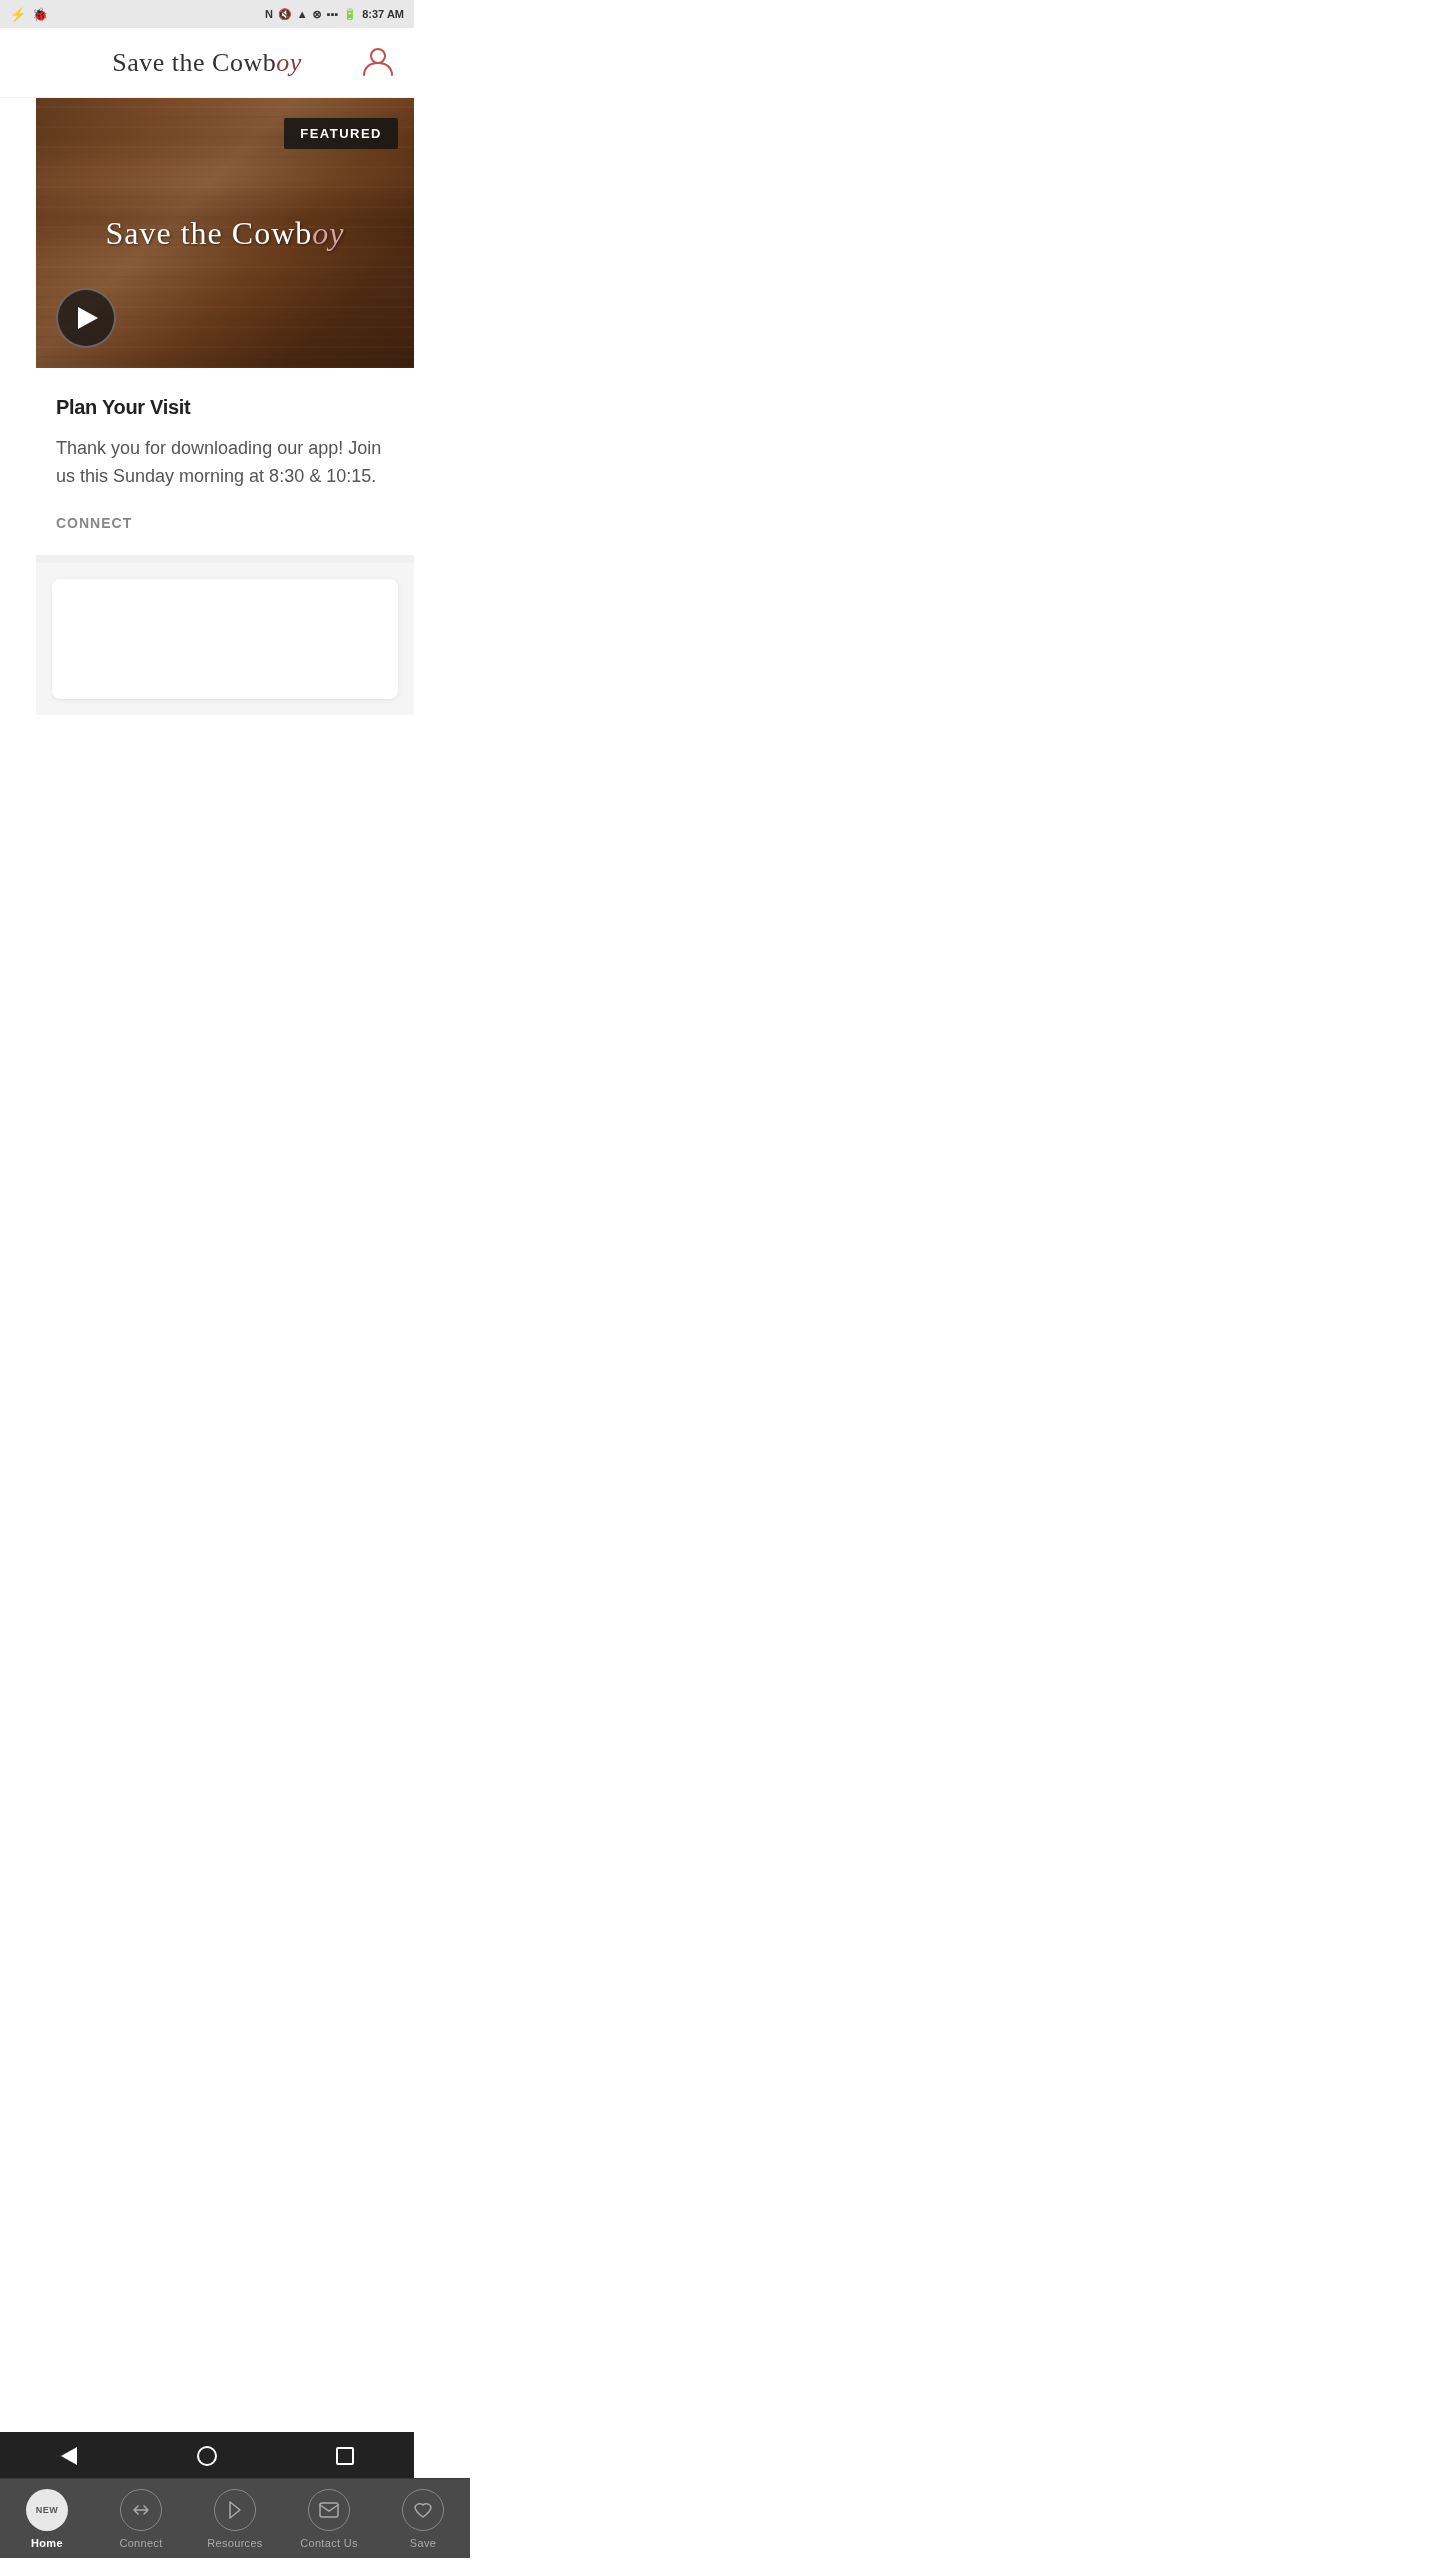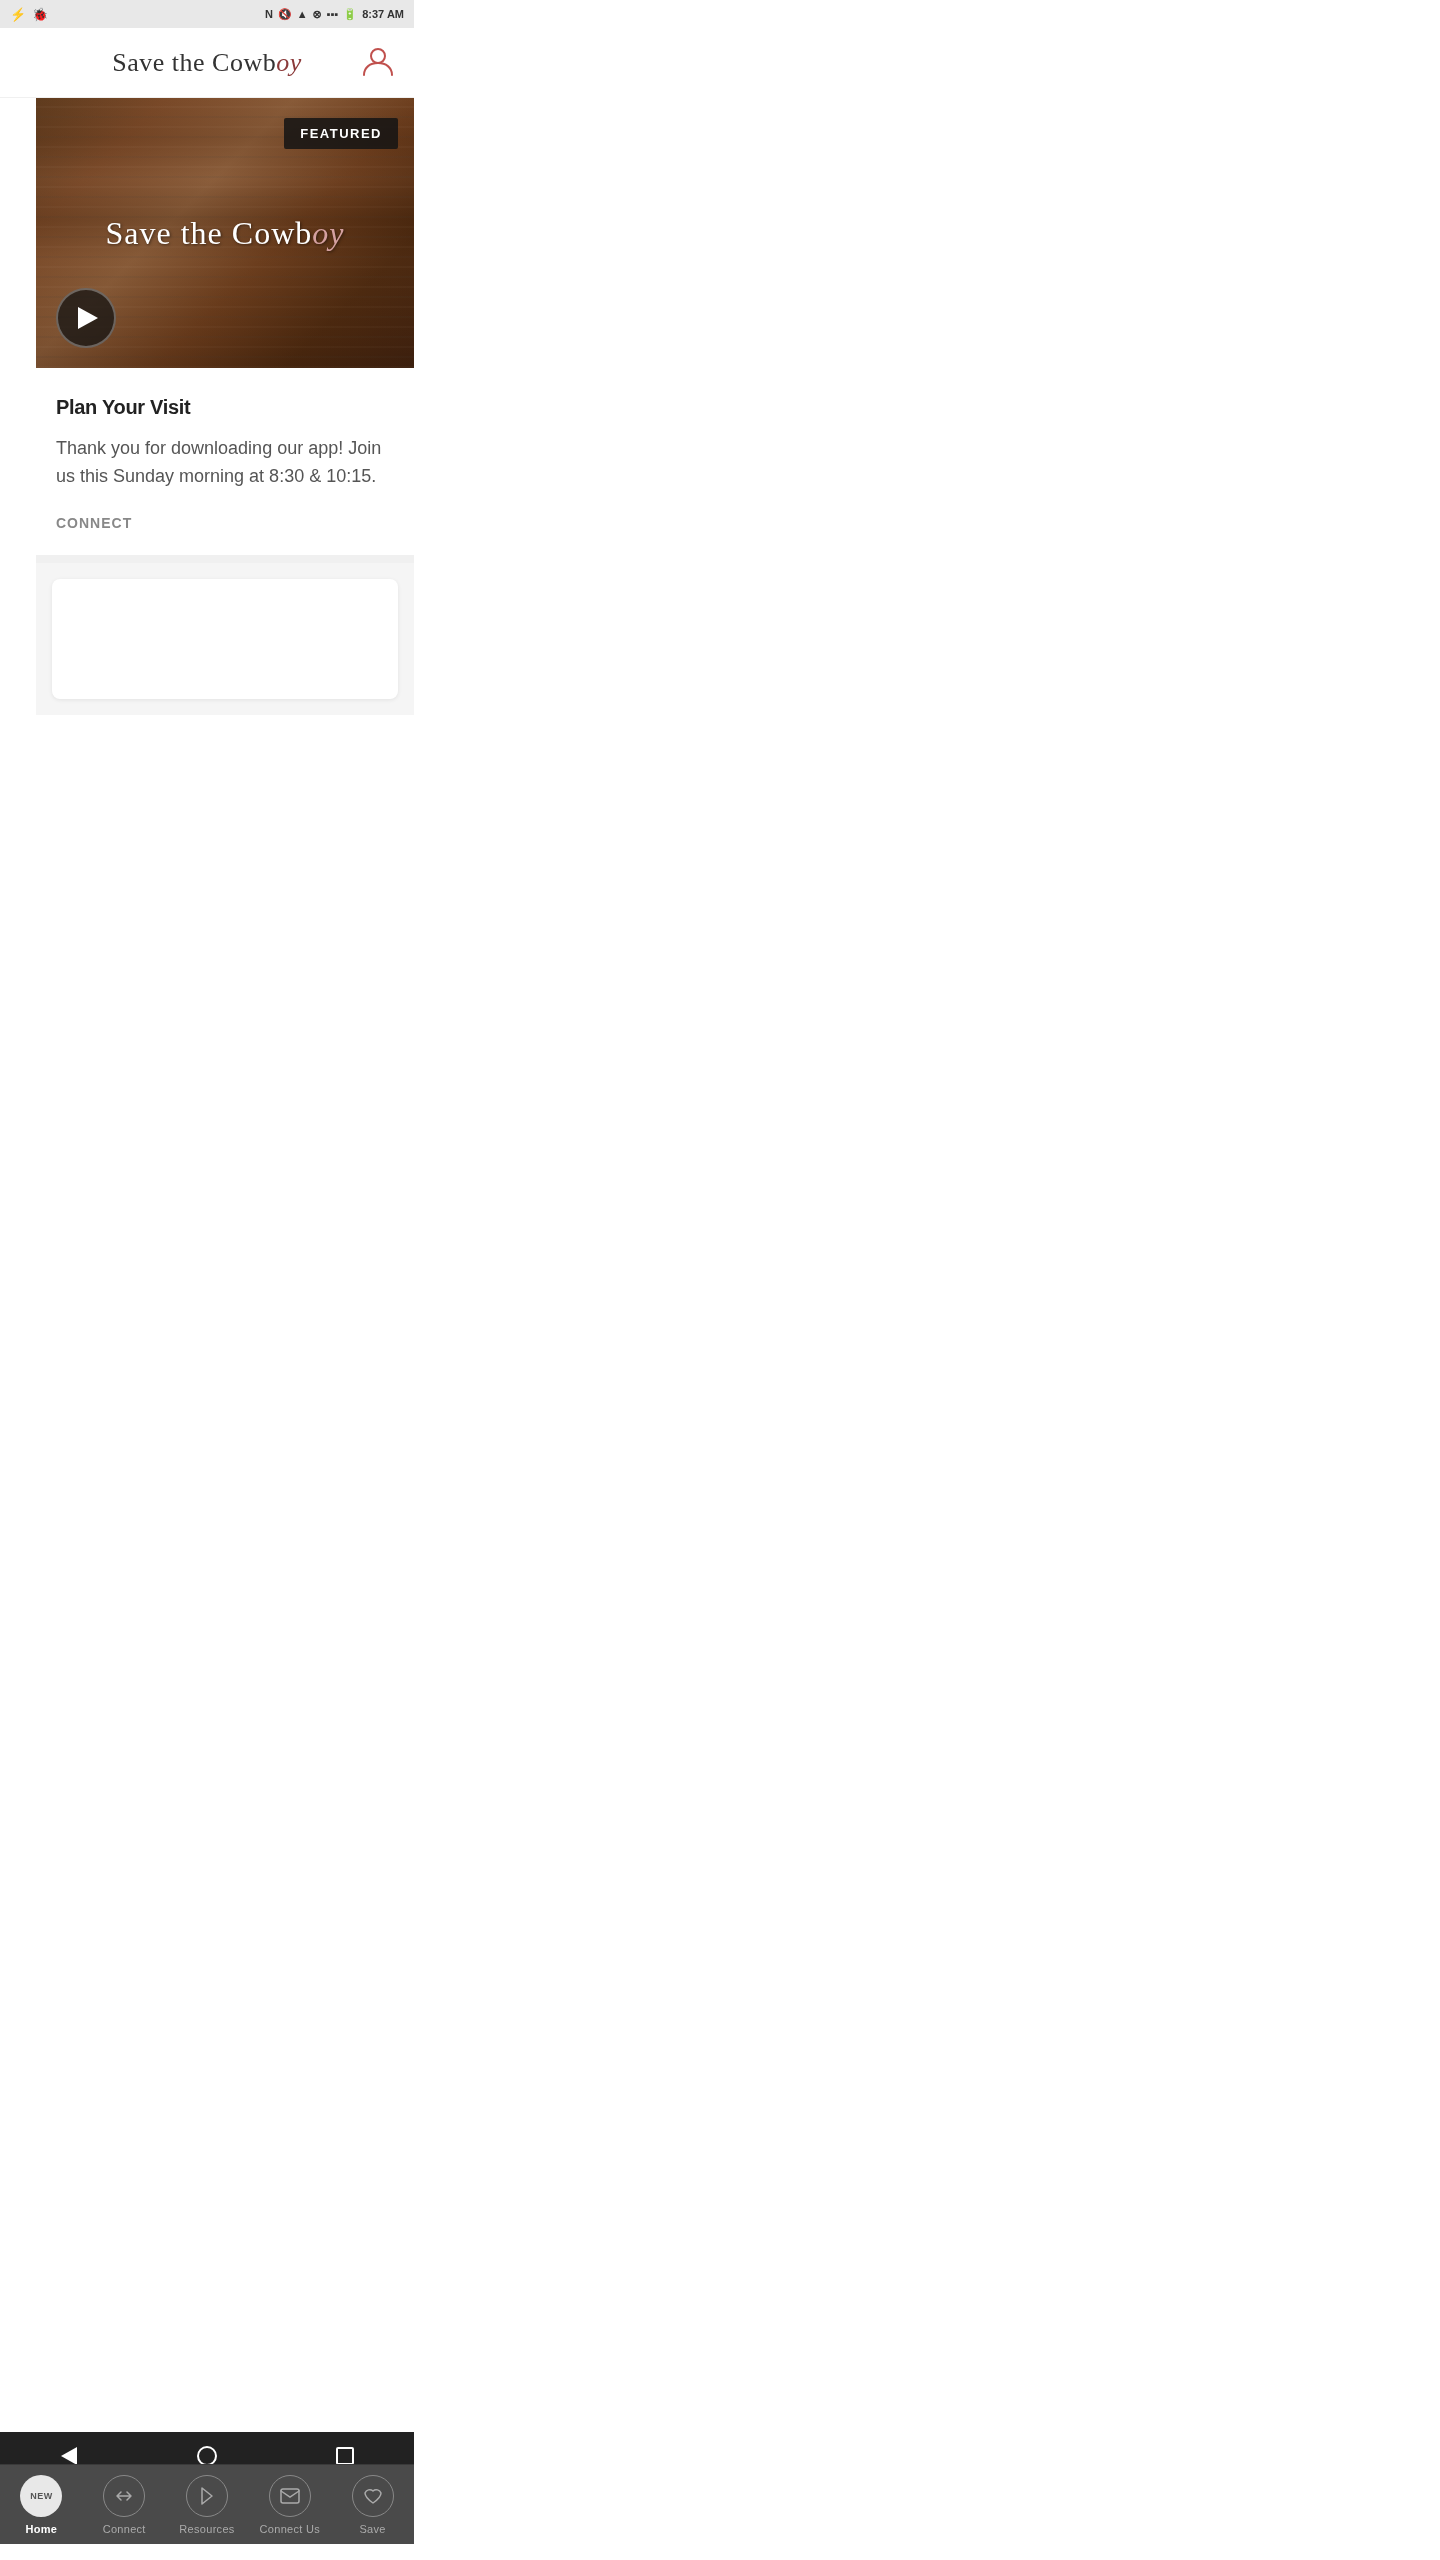--- a/index.html
+++ b/index.html
@@ -223,23 +223,23 @@
     .content-card {
       background: #fff;
       border-radius: 8px;
       height: 120px;
       box-shadow: 0 1px 4px rgba(0,0,0,0.08);
     }
 
     
     .bottom-nav {
       position: fixed;
-      bottom: 16px;
+      bottom: 2px;
       left: 0;
-      width: 414px;
+      width: 470px;
       height: 80px;
       background: #4a4a4a;
       display: flex;
       align-items: center;
       justify-content: space-around;
       border-top: 1px solid #3a3a3a;
       z-index: 100;
     }
 
     .nav-item {
@@ -458,21 +458,21 @@
 
   <div class="nav-item">
     <div class="nav-icon-wrap">
       <div class="nav-icon-circle">
         <svg width="20" height="16" viewBox="0 0 20 16" fill="none">
           <rect x="1" y="1" width="18" height="14" rx="2" stroke="#aaa" stroke-width="1.5" fill="none"></rect>
           <path d="M1 3l9 6 9-6" stroke="#aaa" stroke-width="1.5" stroke-linecap="round"></path>
         </svg>
       </div>
     </div>
-    <span class="nav-label">Connect Us</span>
+    <span class="nav-label">Contact Us</span>
   </div>
 
   <div class="nav-item">
     <div class="nav-icon-wrap">
       <div class="nav-icon-circle">
         <svg width="20" height="18" viewBox="0 0 20 18" fill="none">
           <path d="M10 16s-8-5.5-8-10A5 5 0 0 1 10 4a5 5 0 0 1 8 2c0 4.5-8 10-8 10z" stroke="#aaa" stroke-width="1.5" fill="none" stroke-linejoin="round"></path>
         </svg>
       </div>
     </div>

